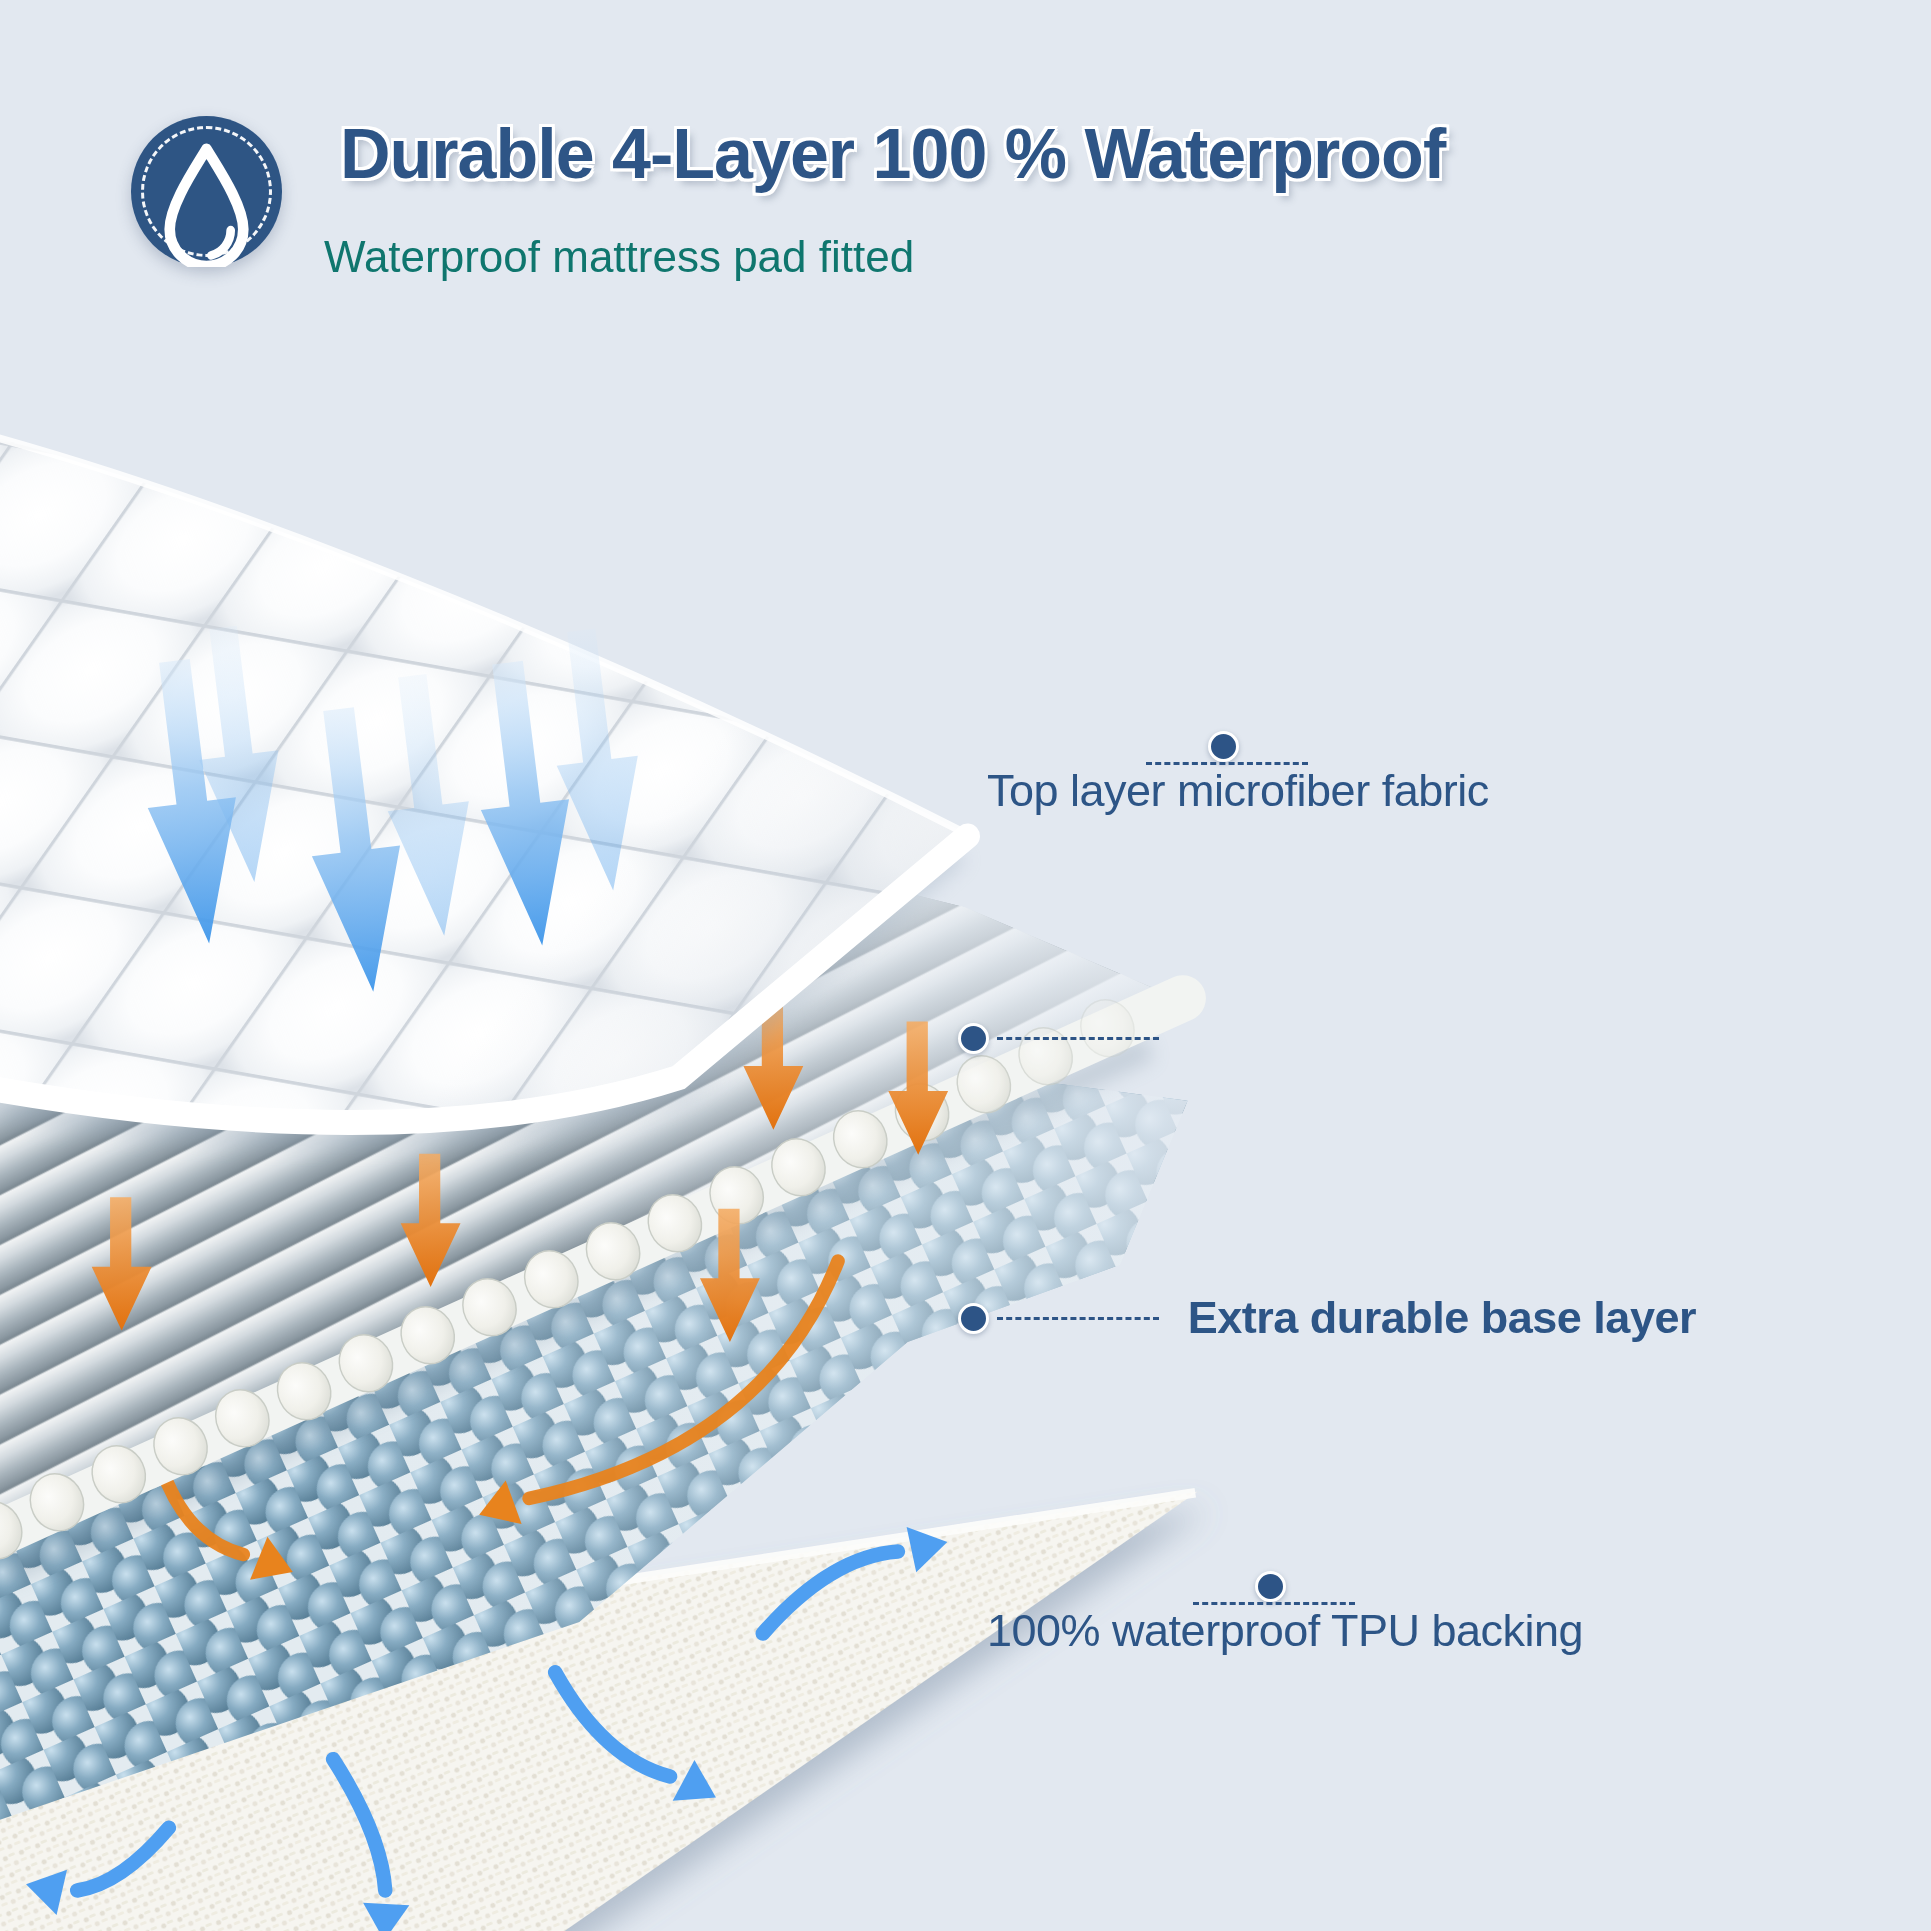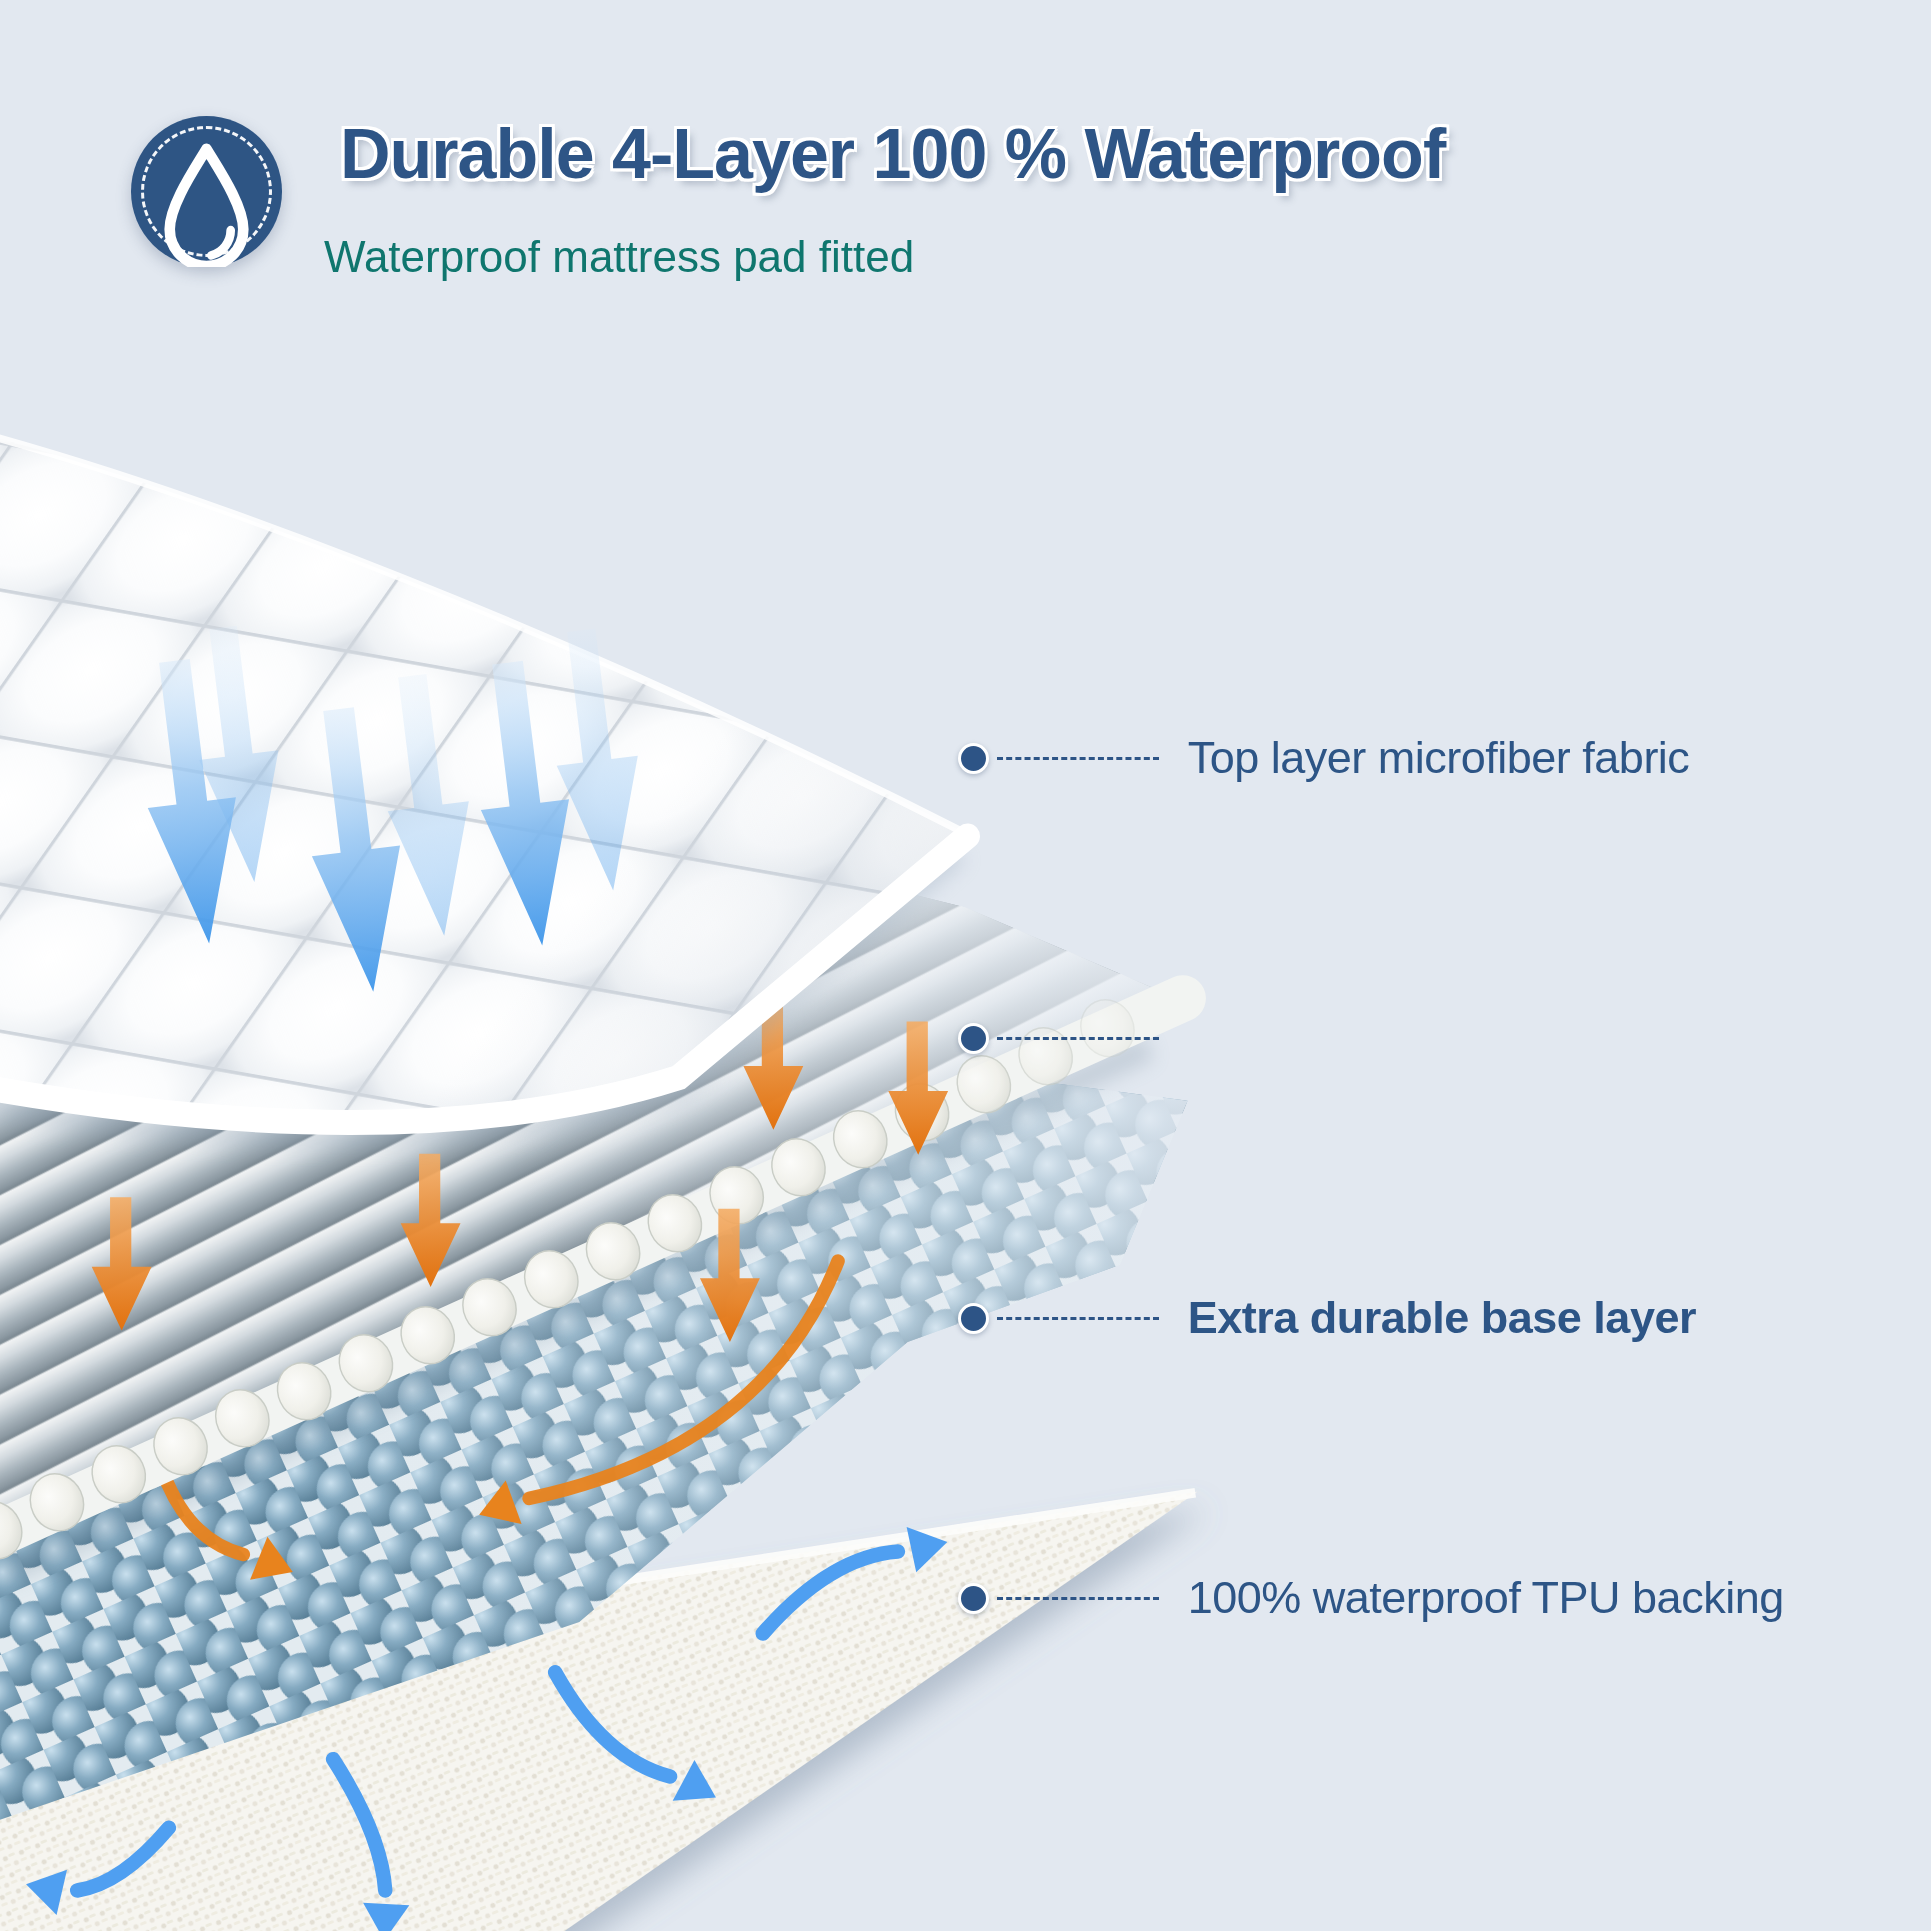--- a/index.html
+++ b/index.html
@@ -234,34 +234,34 @@
   <div class="hdr-icon">
     <span class="ring"></span>
     <svg width="151" height="151" viewBox="0 0 156 156">
       <path d="M78 34 C66 54 40 92 40 117 a38 38 0 0 0 76 0 C116 92 90 54 78 34 Z" fill="none" stroke="#ffffff" stroke-width="11" stroke-linejoin="round"></path>
       <path d="M103 118 a27 27 0 0 1 -20 26" fill="none" stroke="#ffffff" stroke-width="9" stroke-linecap="round"></path>
     </svg>
   </div>
   <h1 class="title">Durable 4-Layer 100 % Waterproof</h1>
   <div class="subtitle">Waterproof mattress pad fitted</div>
 
-  <div class="callout" style="top:731px;">
+  <div class="callout" style="top:731px;flex-direction:column;">
     <span class="dot"></span>
     <span class="dash"></span>
     <span class="lbl">Top layer microfiber fabric</span>
   </div>
   <div class="callout" style="top:1011px;">
     <span class="dot"></span>
     <span class="dash"></span>
   </div>
   <div class="callout" style="top:1291px;font-weight:bold;">
     <span class="dot"></span>
     <span class="dash"></span>
     <span class="lbl">Extra durable base layer</span>
   </div>
-  <div class="callout" style="top:1571px;">
+  <div class="callout" style="top:1571px;flex-direction:column;">
     <span class="dot"></span>
     <span class="dash"></span>
     <span class="lbl">100% waterproof TPU backing</span>
   </div>
 
 </div>
 
 
 </body></html>

